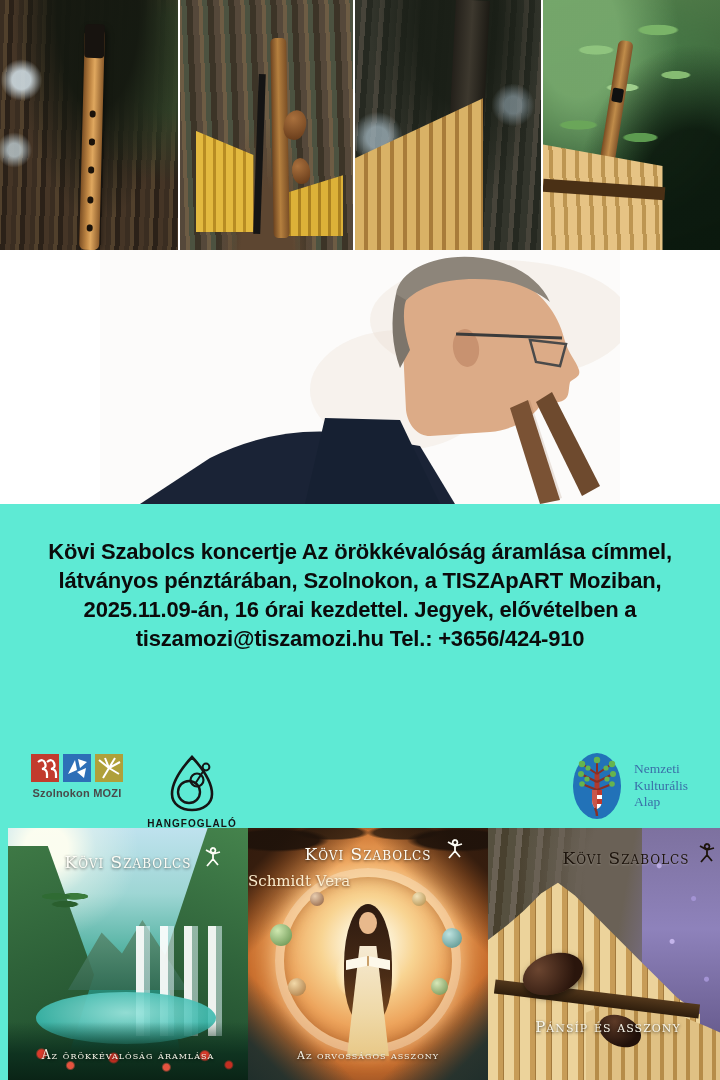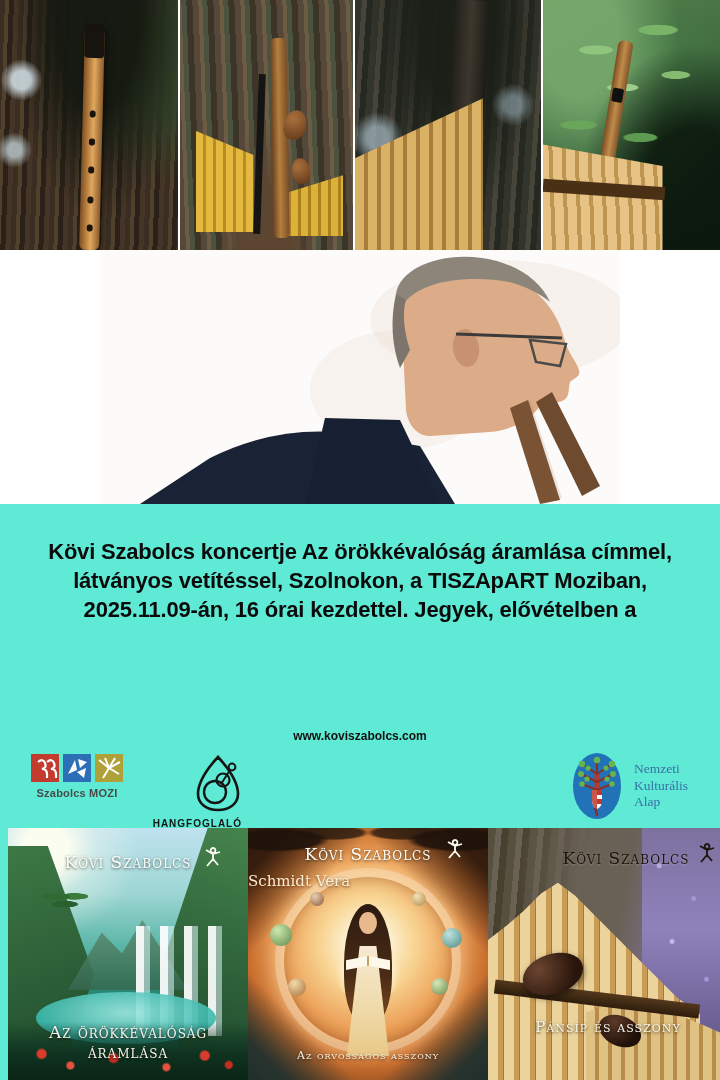--- a/index.html
+++ b/index.html
@@ -81,34 +81,34 @@
 
   
   .website{position:absolute;top:729px;left:0;width:720px;text-align:center;
       font-size:12px;font-weight:bold;color:#111;}
 
   
   .logos{position:absolute;top:748px;left:0;width:720px;height:80px;}
   .tiszapart{position:absolute;left:22px;top:6px;width:110px;text-align:center;}
   .tp-squares{display:flex;gap:4px;justify-content:center;}
   .tp-label{margin-top:5px;font-size:11px;font-weight:bold;color:#4a4a4a;letter-spacing:.2px;}
-  .hangfoglalo{position:absolute;left:142px;top:6px;width:100px;text-align:right;}
+  .hangfoglalo{position:absolute;left:142px;top:6px;width:100px;text-align:center;}
   .hf-label{margin-top:2px;font-size:10px;font-weight:bold;color:#151515;letter-spacing:1px;}
   .hf-sub{margin-top:1px;font-size:4.5px;color:#555;letter-spacing:.4px;}
   .nka{position:absolute;left:572px;top:4px;display:flex;align-items:center;gap:12px;}
   .nka-text{font-family:"Liberation Serif",serif;font-size:13.5px;line-height:16.5px;color:#3a6fa8;}
 
   
   .albums{position:absolute;top:828px;left:8px;width:720px;height:252px;display:flex;}
   .album{position:relative;width:240px;height:252px;overflow:hidden;}
   .album .artist{position:absolute;top:24px;left:0;width:100%;text-align:center;
       font-family:"DejaVu Serif",serif;font-variant:small-caps;font-size:17px;letter-spacing:1px;
       color:#fdfdf6;text-shadow:0 1px 3px rgba(0,0,0,.65);z-index:5;}
   .album .title-bottom{position:absolute;bottom:18px;left:0;width:100%;text-align:center;
-      font-family:"DejaVu Serif",serif;font-variant:small-caps;font-size:17px;letter-spacing:1px;
+      font-family:"DejaVu Serif",serif;font-variant:small-caps;font-size:12px;letter-spacing:1px;
       color:#f6f4e8;text-shadow:0 1px 3px rgba(0,0,0,.75);z-index:5;}
   
   .a1{background:
       radial-gradient(circle at 16% 8%, rgba(255,255,240,.95) 0 7%, rgba(255,255,240,.35) 16%, transparent 30%),
       linear-gradient(180deg,#bfe2ee 0%,#9ed6d4 26%,#57b4a4 48%,#2a8f7c 62%,#1b6b52 78%,#123f2e 100%);}
   .a1 .mtn-l{position:absolute;left:-24px;top:18px;width:110px;height:234px;background:linear-gradient(160deg,#3f7a46,#1d4a2c);
       clip-path:polygon(0 0,58% 0,100% 55%,70% 100%,0 100%);}
   .a1 .mtn-r{position:absolute;right:-20px;top:0;width:104px;height:252px;background:linear-gradient(200deg,#46854d,#1b452a);
       clip-path:polygon(42% 0,100% 0,100% 100%,20% 100%,0 52%);}
   .a1 .mtn-c{position:absolute;left:60px;top:92px;width:120px;height:70px;background:linear-gradient(180deg,#5e8f74,#35684f);
@@ -236,44 +236,44 @@
       <path d="M430,90 L466,94 L460,116 L436,112 Z" fill="none" stroke="#4a4a4a" stroke-width="2.5"></path>
 
       <path d="M452,142 L500,236 L482,246 L436,152 Z" fill="#6e4a2e"></path>
       <path d="M430,150 L462,248 L442,254 L412,158 Z" fill="#84583426"></path>
       <path d="M428,150 L460,250 L440,254 L410,158 Z" fill="#7a5234"></path>
     </svg>
   </div>
 
   <div class="event-text">
     <div class="line">Kövi Szabolcs koncertje Az örökkévalóság áramlása címmel,</div>
-    <div class="line">látványos vetítéssel, Szolnokon, a TISZApART Moziban,</div>
+    <div class="line">látványos pénztárában, Szolnokon, a TISZApART Moziban,</div>
     <div class="line">2025.11.09-án, 16 órai kezdettel. Jegyek, elővételben a</div>
-  </div>
-
-  <div class="website">www.koviszabolcs.com</div>
+    <div class="line">tiszamozi@tiszamozi.hu Tel.: +3656/424-910</div>
+  </div>
+
 
   <div class="logos">
 
     <div class="tiszapart">
       <div class="tp-squares">
         <svg width="28" height="28">
           <rect width="28" height="28" fill="#c23b2e"></rect>
           <path d="M7,8 q5,-4 7,1 q2,5 -3,6 q5,0 5,5 l0,4 M16,8 q5,-4 7,1 q2,5 -3,6 q5,0 5,5 l0,4" stroke="#fff" stroke-width="2.2" fill="none"></path>
         </svg>
         <svg width="28" height="28">
           <rect width="28" height="28" fill="#2d6fb7"></rect>
           <path d="M5,20 L12,6 L14,16 Z M15,5 L24,8 L17,14 Z M14,18 L23,14 L21,24 Z" fill="#fff"></path>
         </svg>
         <svg width="28" height="28">
           <rect width="28" height="28" fill="#afa03a"></rect>
           <path d="M14,14 L4,6 M14,14 L10,4 M14,14 L20,4 M14,14 L25,8 M14,14 L24,20 M14,14 L8,24" stroke="#fff" stroke-width="2" fill="none"></path>
         </svg>
       </div>
-      <div class="tp-label">Szabolcs MOZI</div>
+      <div class="tp-label">Szolnokon MOZI</div>
     </div>
 
     <div class="hangfoglalo">
       <svg width="48" height="58" viewBox="0 0 48 58">
         <path d="M24,3 C36,16 44,28 44,40 C44,50 35,56 24,56 C13,56 4,50 4,40 C4,28 12,16 24,3 Z" fill="none" stroke="#151515" stroke-width="2.6"></path>
         <circle cx="21" cy="38" r="11" fill="none" stroke="#151515" stroke-width="2.4"></circle>
         <circle cx="29" cy="26" r="6.5" fill="none" stroke="#151515" stroke-width="2.2"></circle>
         <circle cx="38" cy="13" r="3.4" fill="none" stroke="#151515" stroke-width="2"></circle>
         <line x1="27" y1="30" x2="36" y2="16" stroke="#151515" stroke-width="2"></line>
       </svg>

